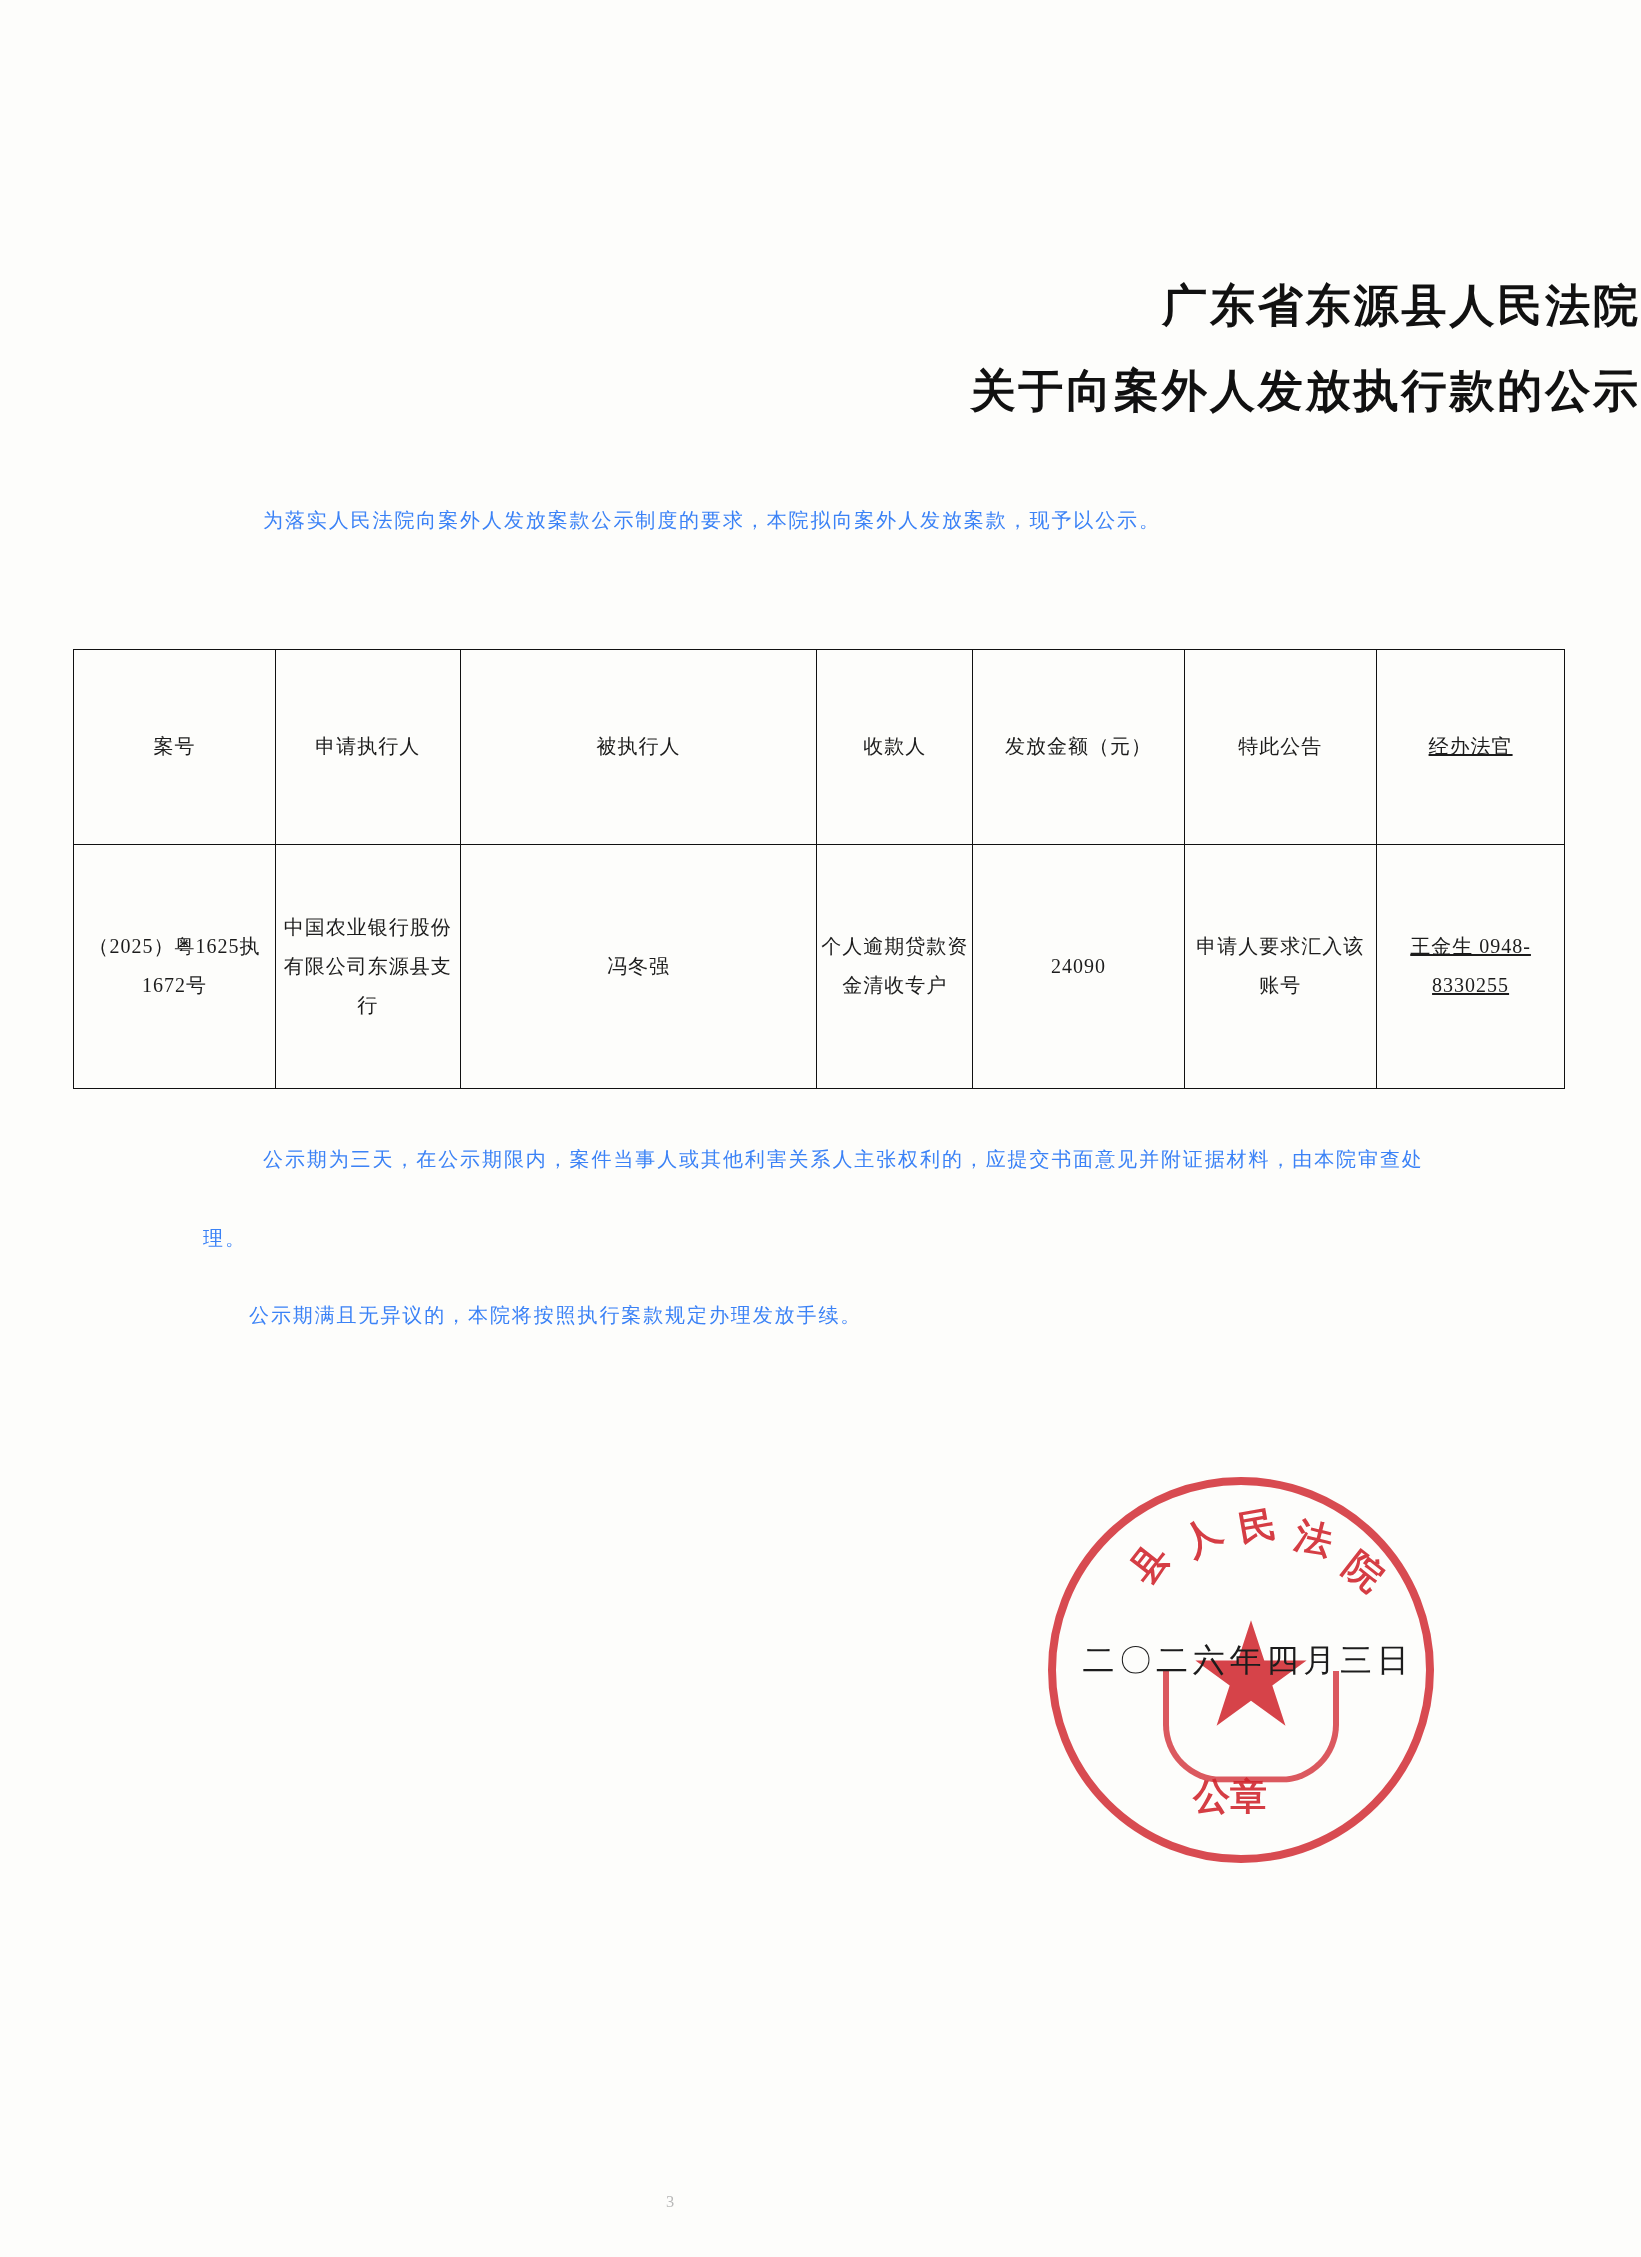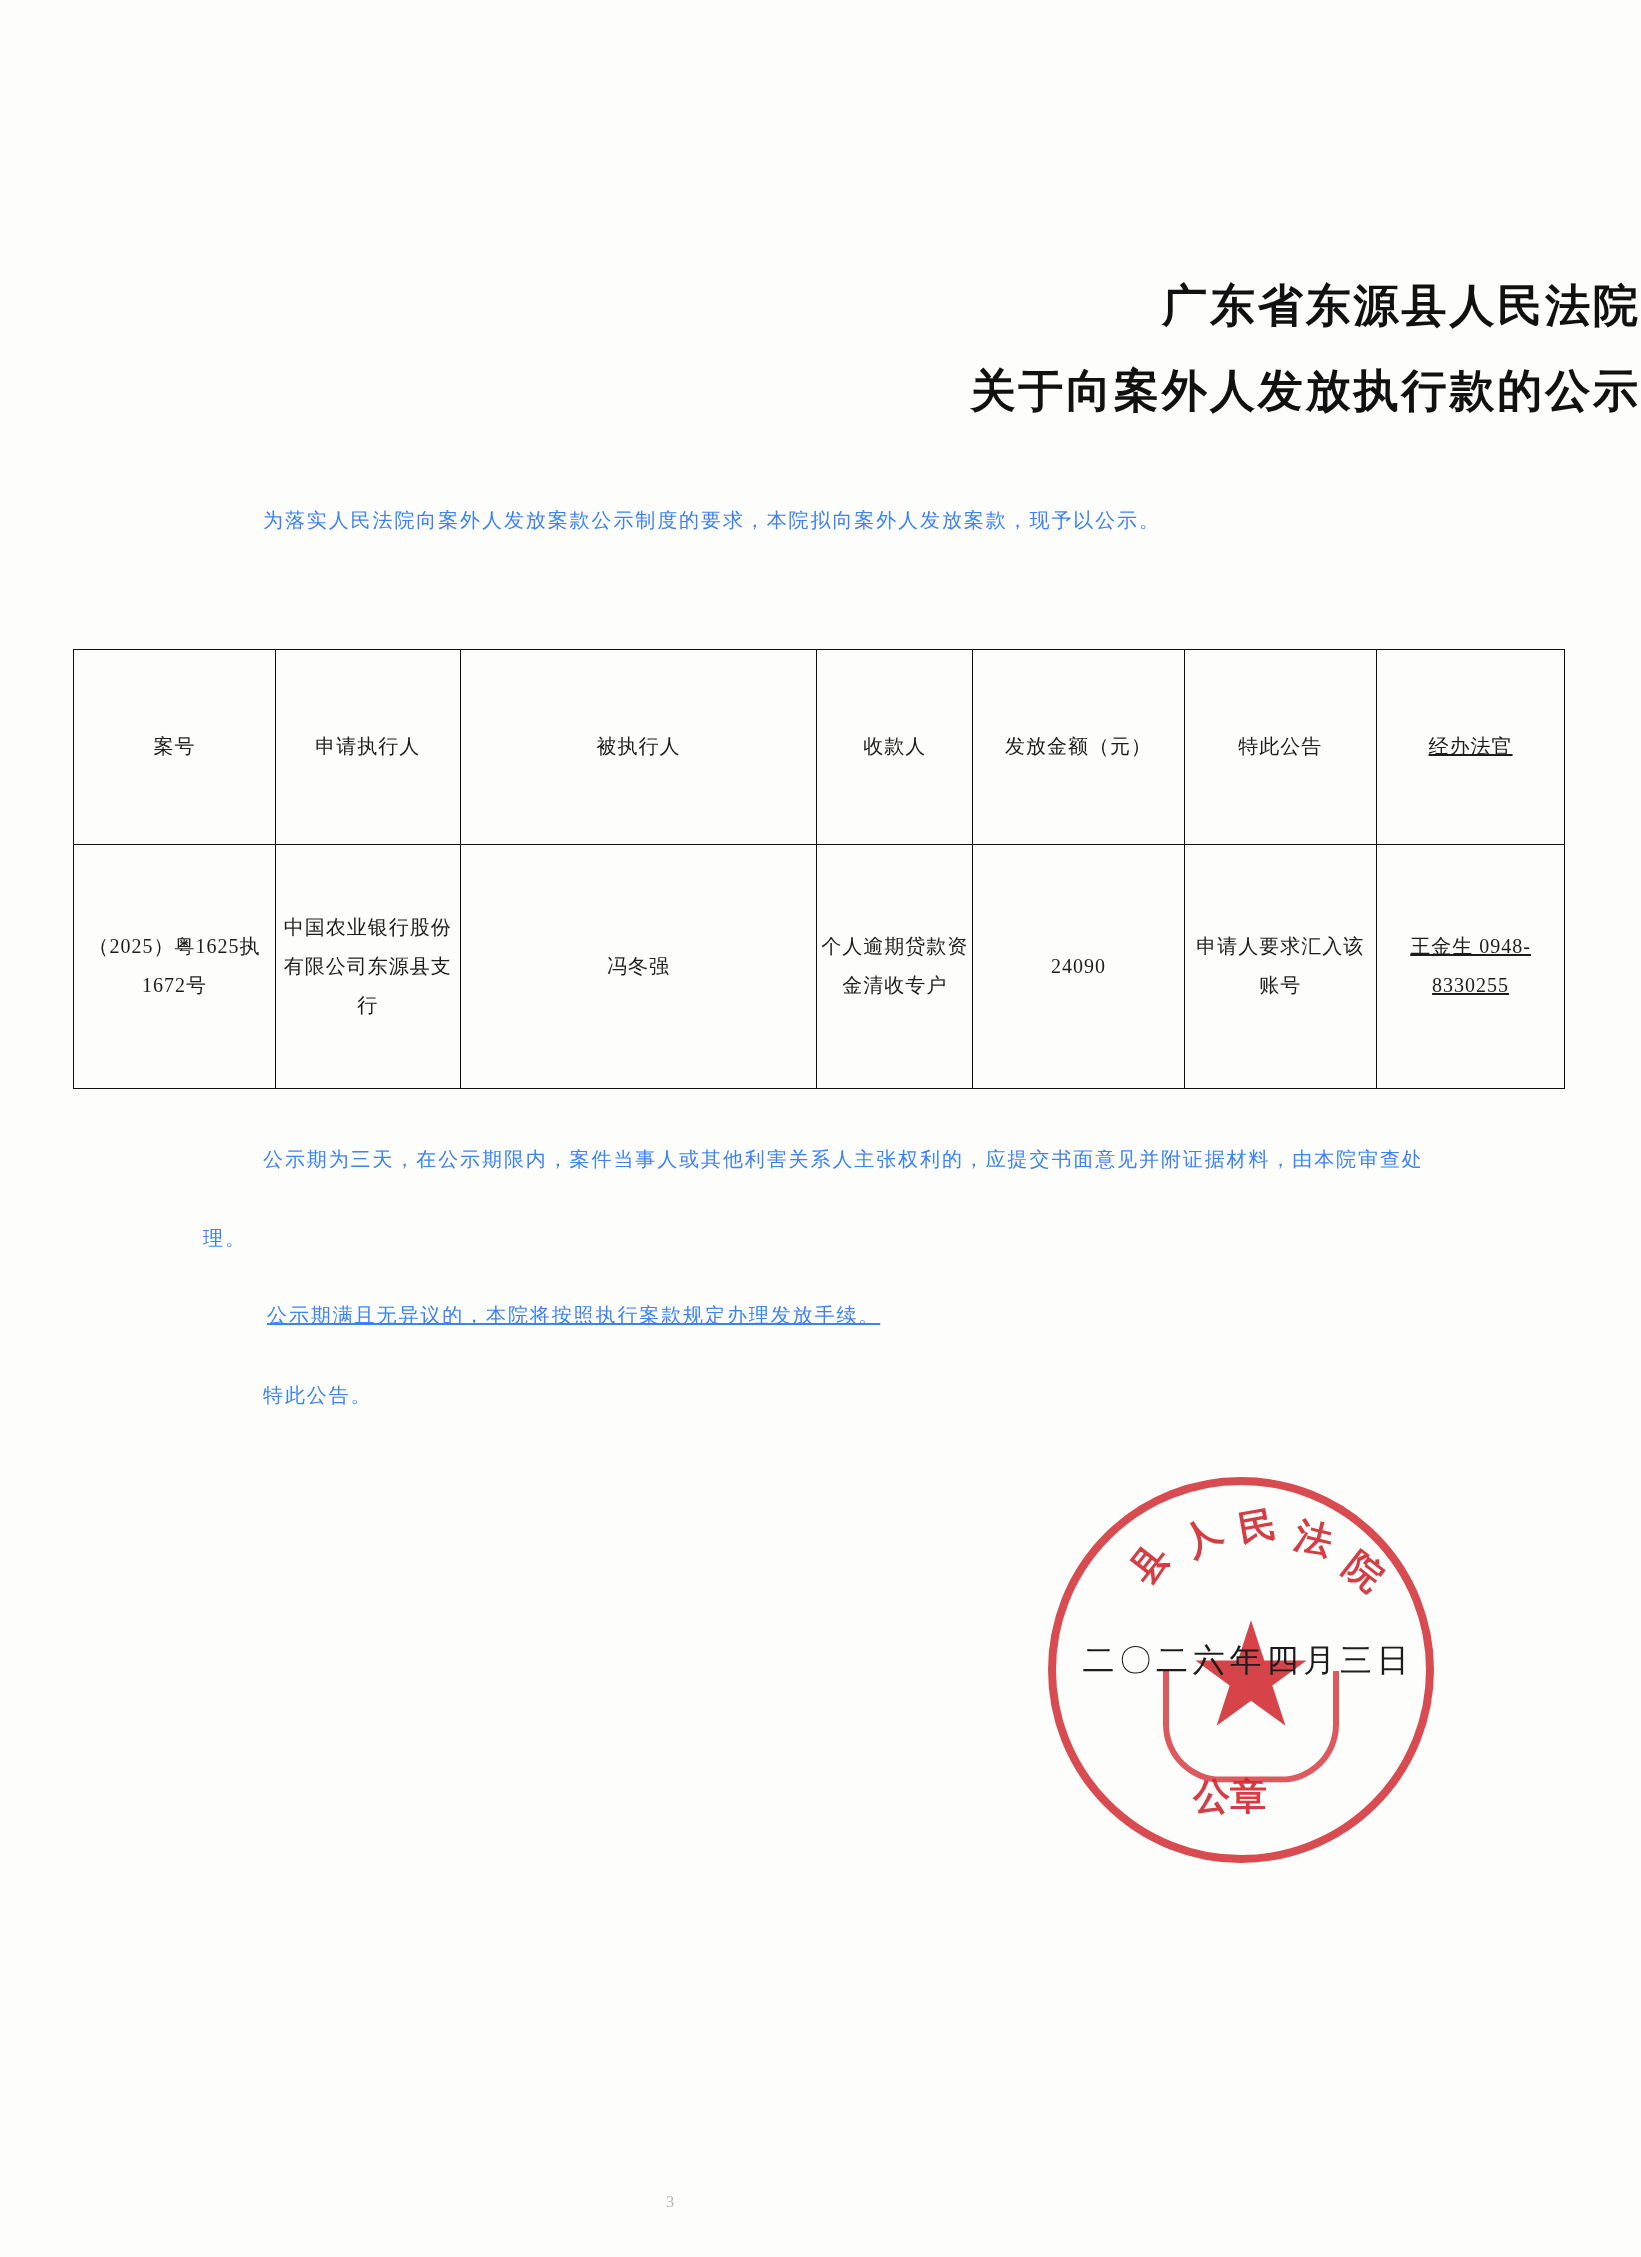--- a/index.html
+++ b/index.html
@@ -103,24 +103,23 @@
   .narrow-2 { 
     letter-spacing: 2.9px;
   }
 
   .p-notice1 {
     left: 203px;
     top: 1120px;
     width: 1255px;
   }
   .p-notice2 {
-    left: 207px;
+    left: 189px;
     top: 1276px;
     width: 1274px;
-    text-decoration: underline;
   }
   .p-notice3 {
     left: 203px;
     top: 1356px;
     width: 1274px;
   }
 
   
   .seal-area {
     position: absolute;
@@ -241,21 +240,20 @@
           <td class="col-amount">24090</td>
           <td class="col-basis narrow-2">申请人要求汇入该账号</td>
           <td class="col-judge">王金生 0948-8330255</td>
         </tr>
       </tbody>
     </table>
   </div>
 
   <div class="para indent p-notice1">公示期为三天，在公示期限内，案件当事人或其他利害关系人主张权利的，应提交书面意见并附证据材料，由本院审查处理。</div>
   <div class="para indent p-notice2">公示期满且无异议的，本院将按照执行案款规定办理发放手续。</div>
-  <div class="para indent p-notice3">特此公告。</div>
 
   <div class="seal-area">
     <div class="seal"></div>
     <div class="seal-star">★</div>
     <div class="seal-emblem"></div>
     <div class="seal-text">
       <span class="st0">县</span>
       <span class="st1">人</span>
       <span class="st2">民</span>
       <span class="st3">法</span>

